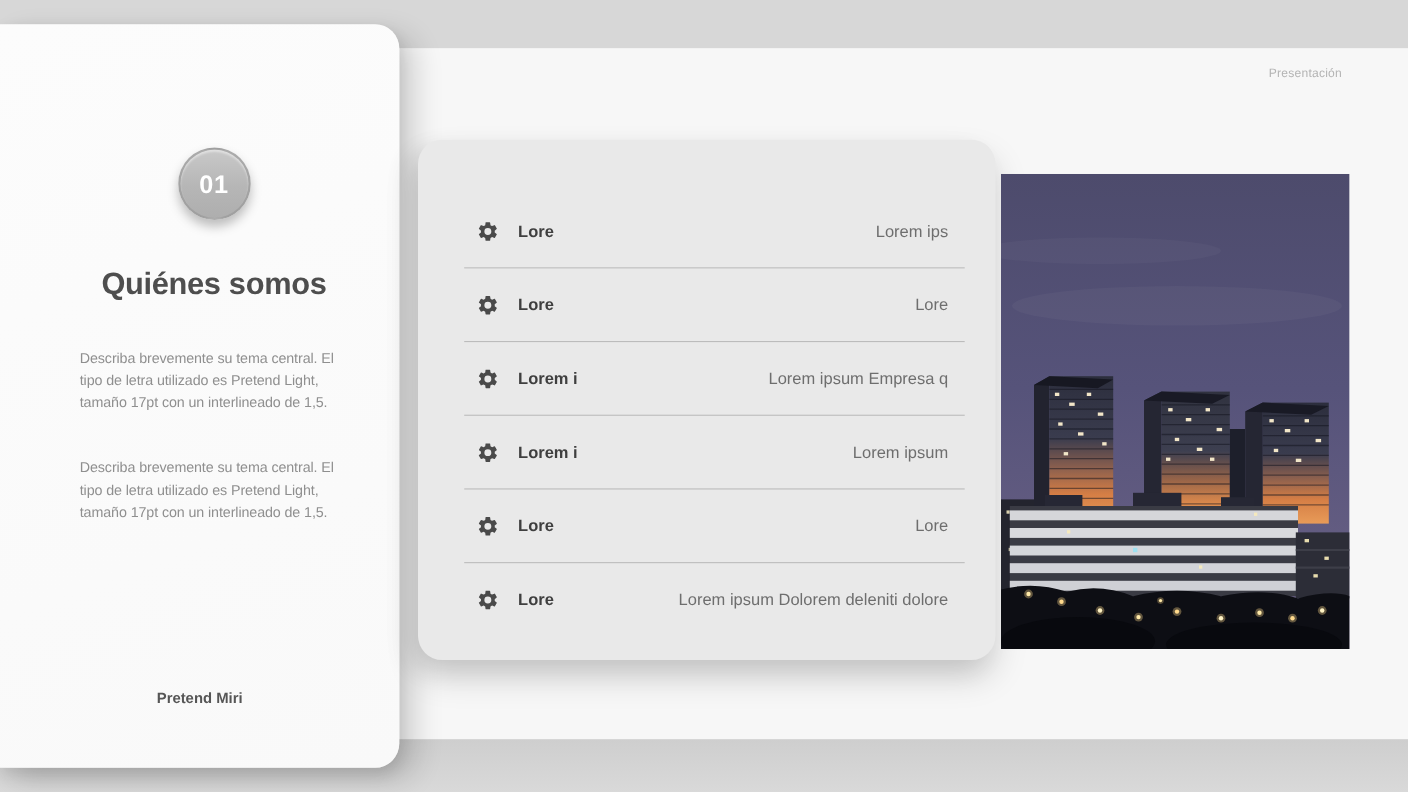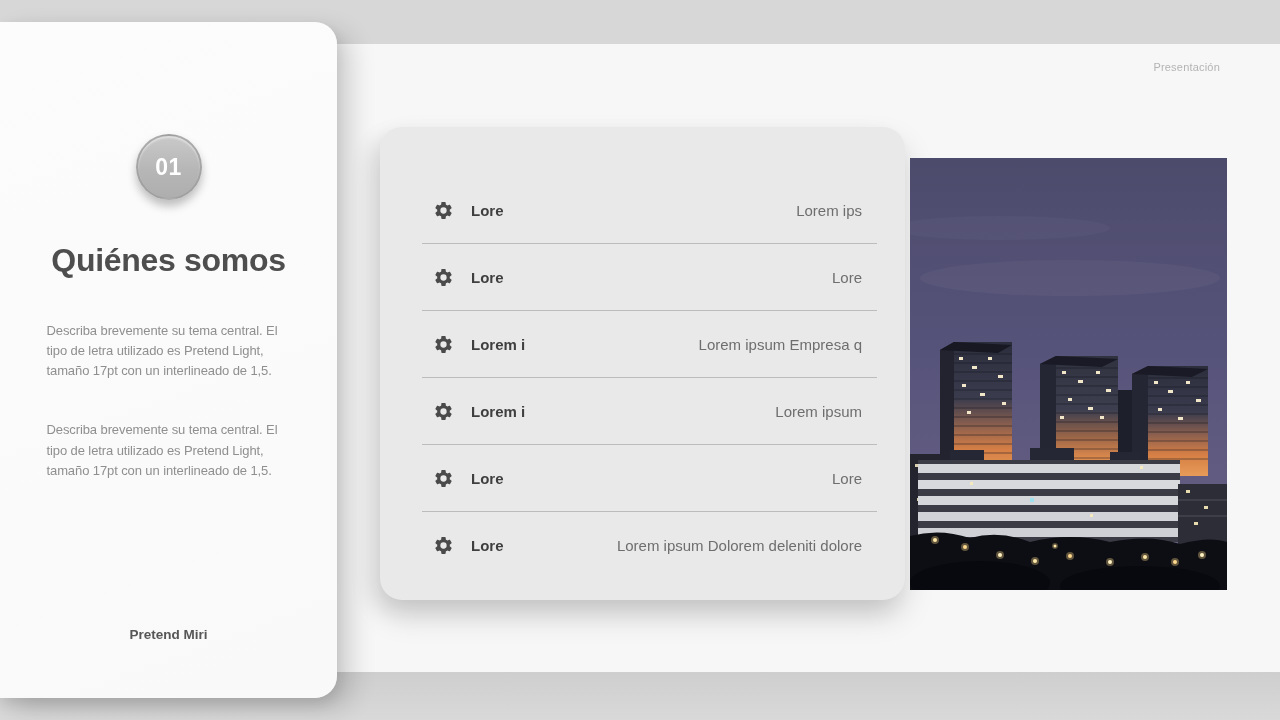--- a/index.html
+++ b/index.html
@@ -16,33 +16,34 @@
 
   .watermark{position:absolute;top:61px;right:60px;font-size:11px;color:#b4b4b4;letter-spacing:.2px;}
 
   
   .side-card{
     position:absolute;left:0;top:22px;width:337px;height:676px;
     background:linear-gradient(160deg,#fcfcfc 0%,#f9f9f9 100%);
     border-radius:0 22px 22px 0;
     box-shadow:14px 10px 26px rgba(0,0,0,.16), 0 6px 14px rgba(0,0,0,.10);
     text-align:center;
+    padding-left:26px;
   }
   .badge{
     width:66px;height:66px;border-radius:50%;
     margin:112px auto 0;
     background:linear-gradient(180deg,#c9c9c9 0%,#b6b6b6 55%,#aeaeae 100%);
     border:2px solid rgba(148,148,148,.55);
     box-shadow:0 6px 10px rgba(0,0,0,.25), inset 0 2px 2px rgba(255,255,255,.45);
     display:flex;align-items:center;justify-content:center;
     color:#fff;font-size:23px;font-weight:bold;letter-spacing:.5px;
     box-sizing:border-box;
   }
   .side-title{
-    margin-top:42px;font-size:32px;font-weight:bold;color:#4e4e4e;letter-spacing:-.3px;
+    margin-top:42px;font-size:28px;font-weight:bold;color:#4e4e4e;letter-spacing:-.3px;
   }
   .side-par{
     width:244px;margin:0 auto;text-align:left;
     font-size:13px;line-height:1.55;color:#8f8f8f;letter-spacing:-.1px;
   }
   .side-par.first{margin-top:42px;}
   .side-par.second{margin-top:39px;}
   .side-footer{
     position:absolute;left:0;right:0;bottom:56px;
     font-size:13.5px;font-weight:bold;color:#565656;

